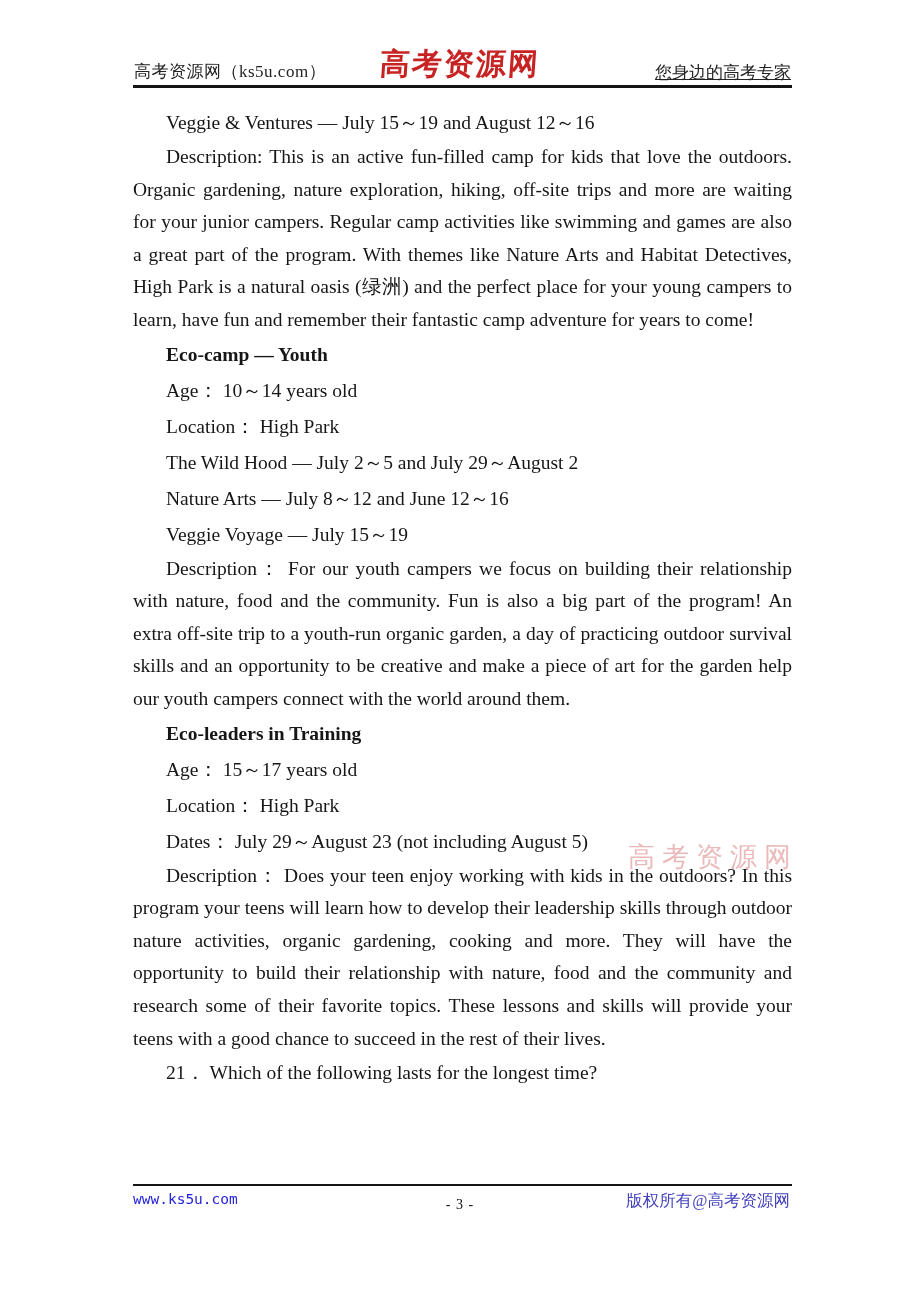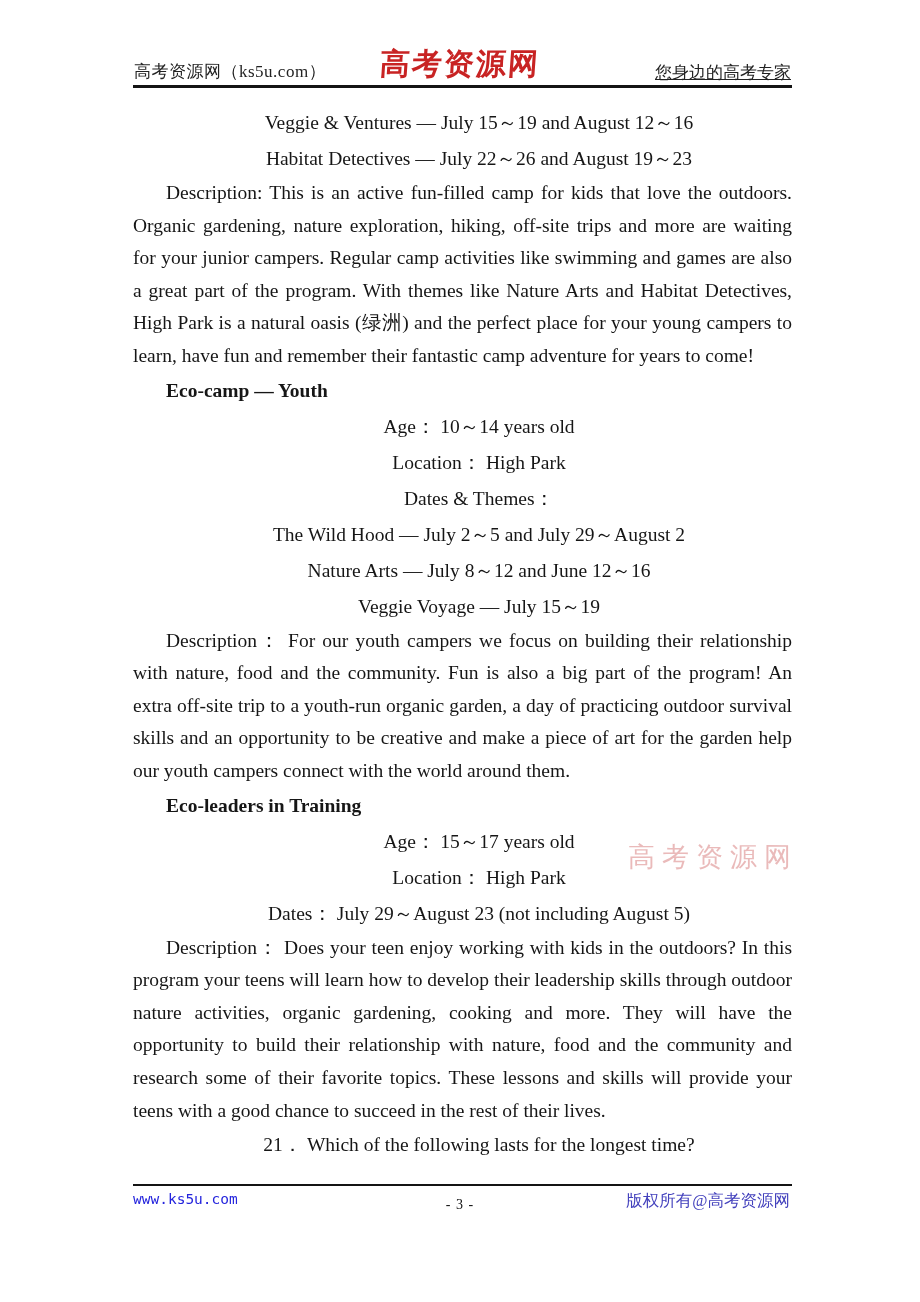--- a/index.html
+++ b/index.html
@@ -38,21 +38,21 @@
     background: #141414;
   }
 
   
   .content {
     position: absolute; left: 133px; top: 105px;
     width: 659px;
     font-size: 19.5px;
     color: #161616;
   }
-  .line    { line-height: 36px; text-indent: 33px; text-align: center; }
+  .line    { line-height: 36px; text-indent: 33px; }
   .heading { line-height: 36px; text-indent: 33px; font-weight: bold; }
   .para    { line-height: 32.6px; text-indent: 33px; text-align: justify; }
 
   
   .watermark {
     position: absolute; left: 628px; top: 839px;
     font-size: 27px; letter-spacing: 7px;
     color: #d98383; opacity: 0.55;
     filter: blur(0.4px);
     pointer-events: none;
@@ -88,26 +88,24 @@
 
 <div class="page">
 
   <div class="header-left">高考资源网（ks5u.com）</div>
   <div class="header-logo">高考资源网</div>
   <div class="header-right">您身边的高考专家</div>
   <div class="header-rule"></div>
 
   <div class="content">
     <div class="line">Veggie &amp; Ventures — July 15～19 and August 12～16</div>
-    <div class="line">Habitat Detectives — July 22～26 and August 19～23</div>
     <div class="para">Description: This is an active fun-filled camp for kids that love the outdoors. Organic gardening, nature exploration, hiking, off-site trips and more are waiting for your junior campers. Regular camp activities like swimming and games are also a great part of the program. With themes like Nature Arts and Habitat Detectives, High Park is a natural oasis (绿洲) and the perfect place for your young campers to learn, have fun and remember their fantastic camp adventure for years to come!</div>
     <div class="heading">Eco-camp — Youth</div>
     <div class="line">Age： 10～14 years old</div>
     <div class="line">Location： High Park</div>
-    <div class="line">Dates &amp; Themes：</div>
     <div class="line">The Wild Hood — July 2～5 and July 29～August 2</div>
     <div class="line">Nature Arts — July 8～12 and June 12～16</div>
     <div class="line">Veggie Voyage — July 15～19</div>
     <div class="para">Description： For our youth campers we focus on building their relationship with nature, food and the community. Fun is also a big part of the program! An extra off-site trip to a youth-run organic garden, a day of practicing outdoor survival skills and an opportunity to be creative and make a piece of art for the garden help our youth campers connect with the world around them.</div>
     <div class="heading">Eco-leaders in Training</div>
     <div class="line">Age： 15～17 years old</div>
     <div class="line">Location： High Park</div>
     <div class="line">Dates： July 29～August 23 (not including August 5)</div>
     <div class="para">Description： Does your teen enjoy working with kids in the outdoors? In this program your teens will learn how to develop their leadership skills through outdoor nature activities, organic gardening, cooking and more. They will have the opportunity to build their relationship with nature, food and the community and research some of their favorite topics. These lessons and skills will provide your teens with a good chance to succeed in the rest of their lives.</div>
     <div class="line">21． Which of the following lasts for the longest time?</div>

